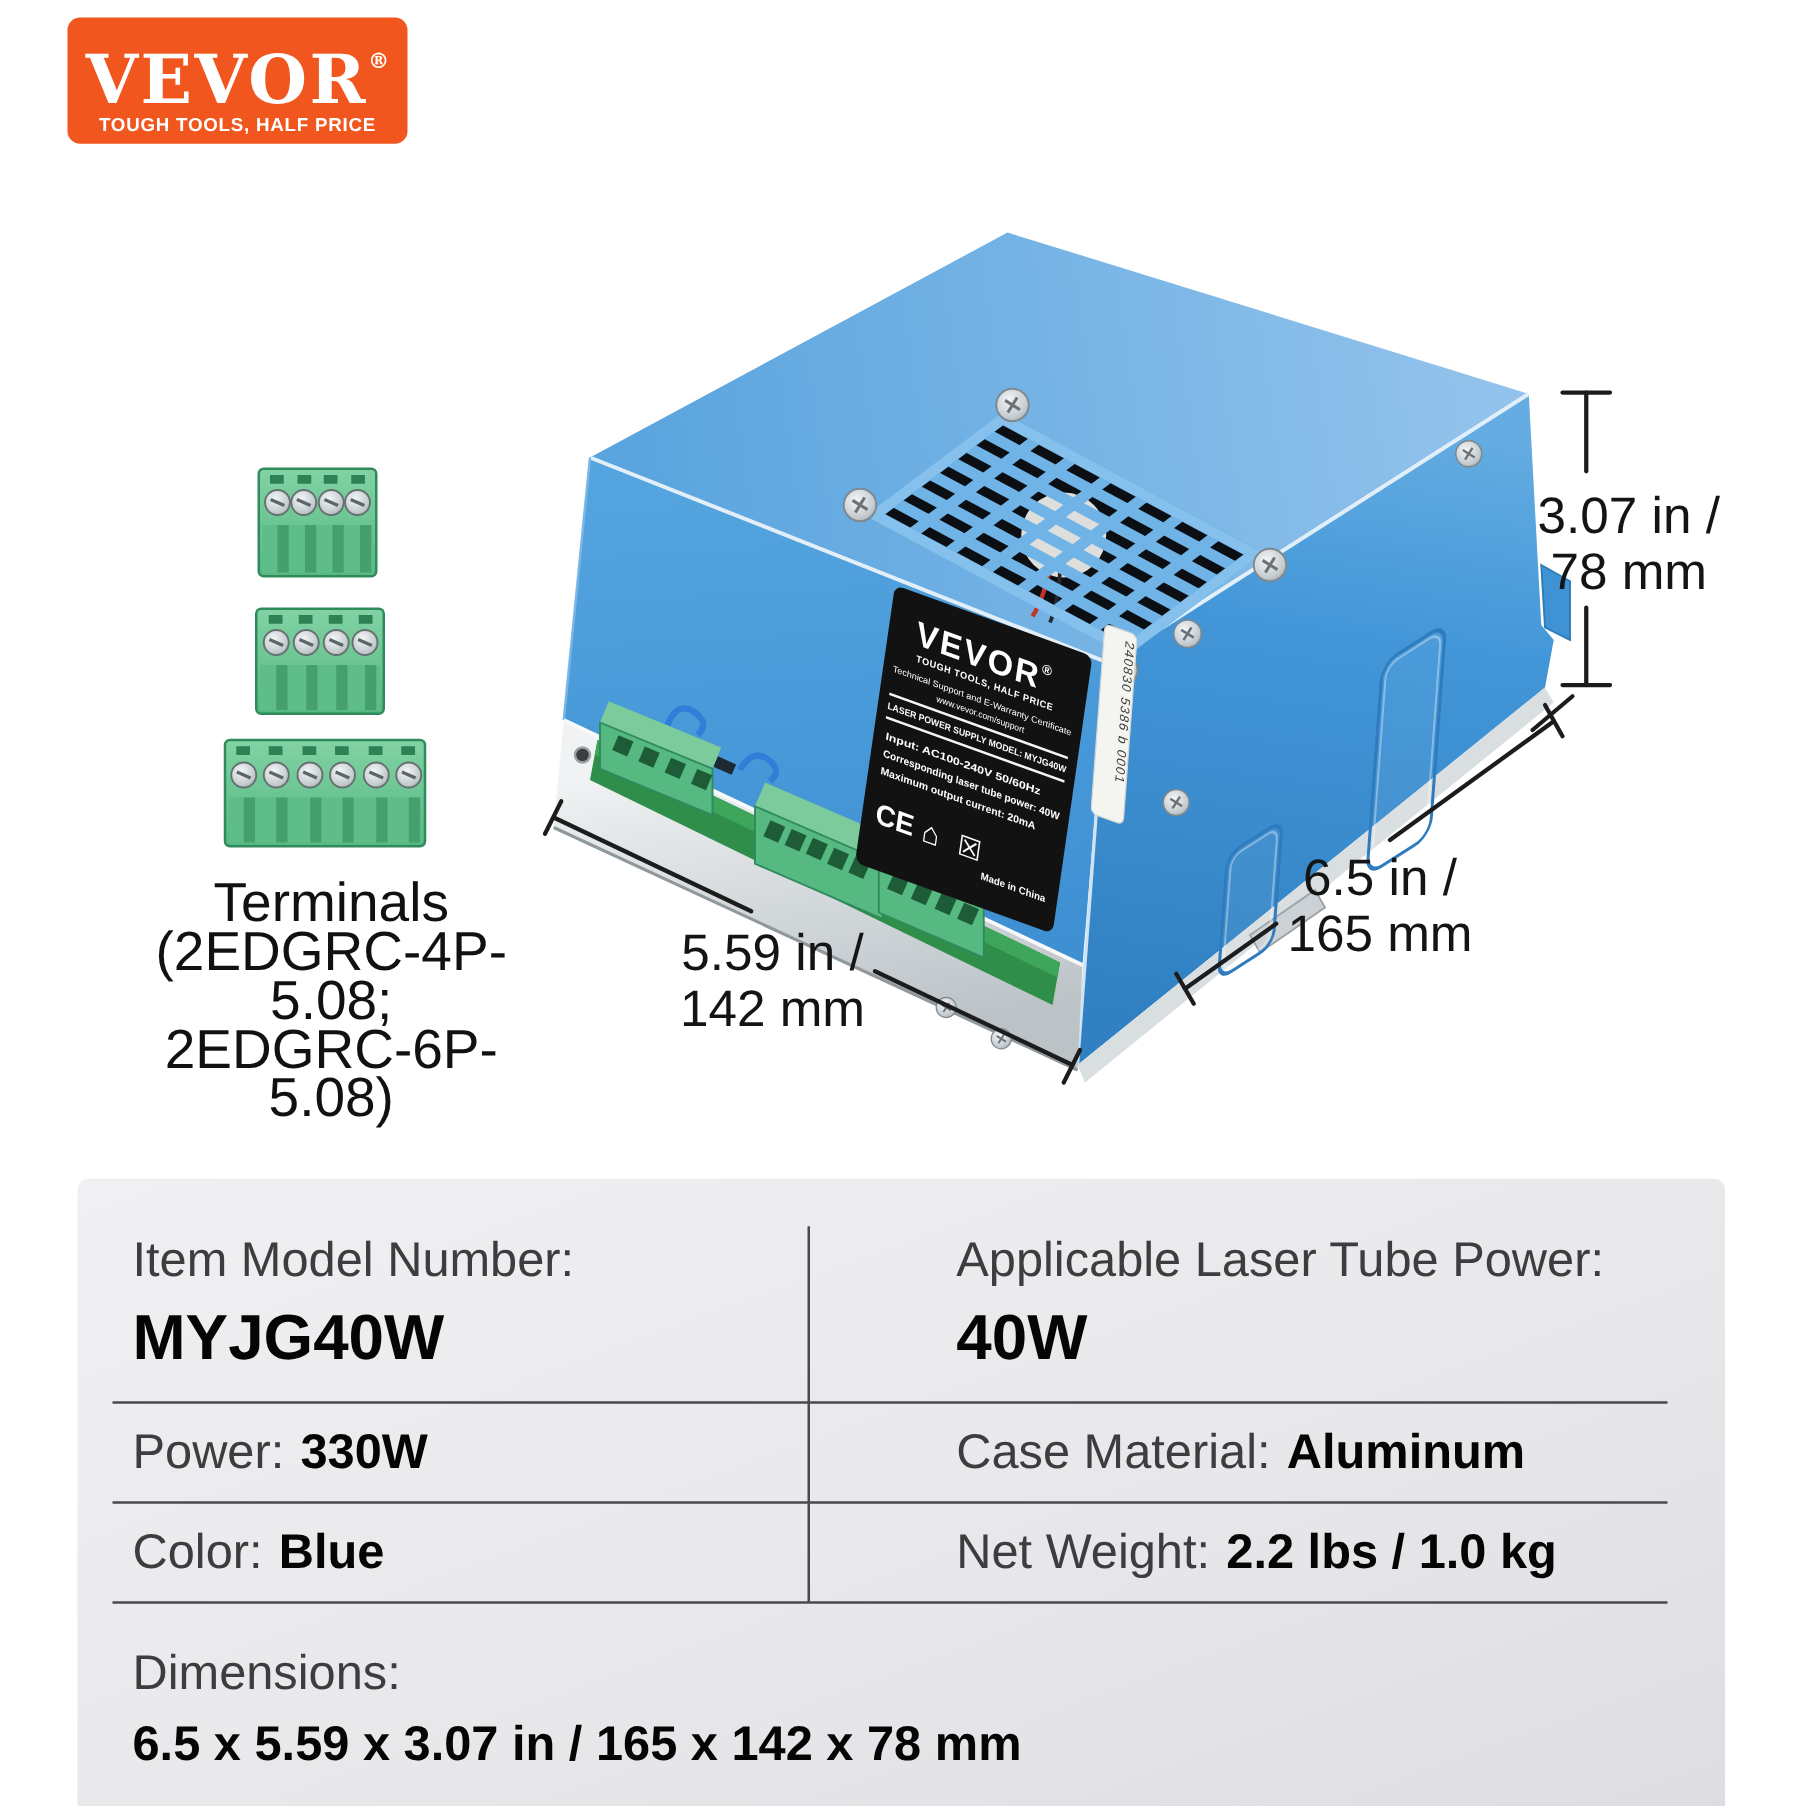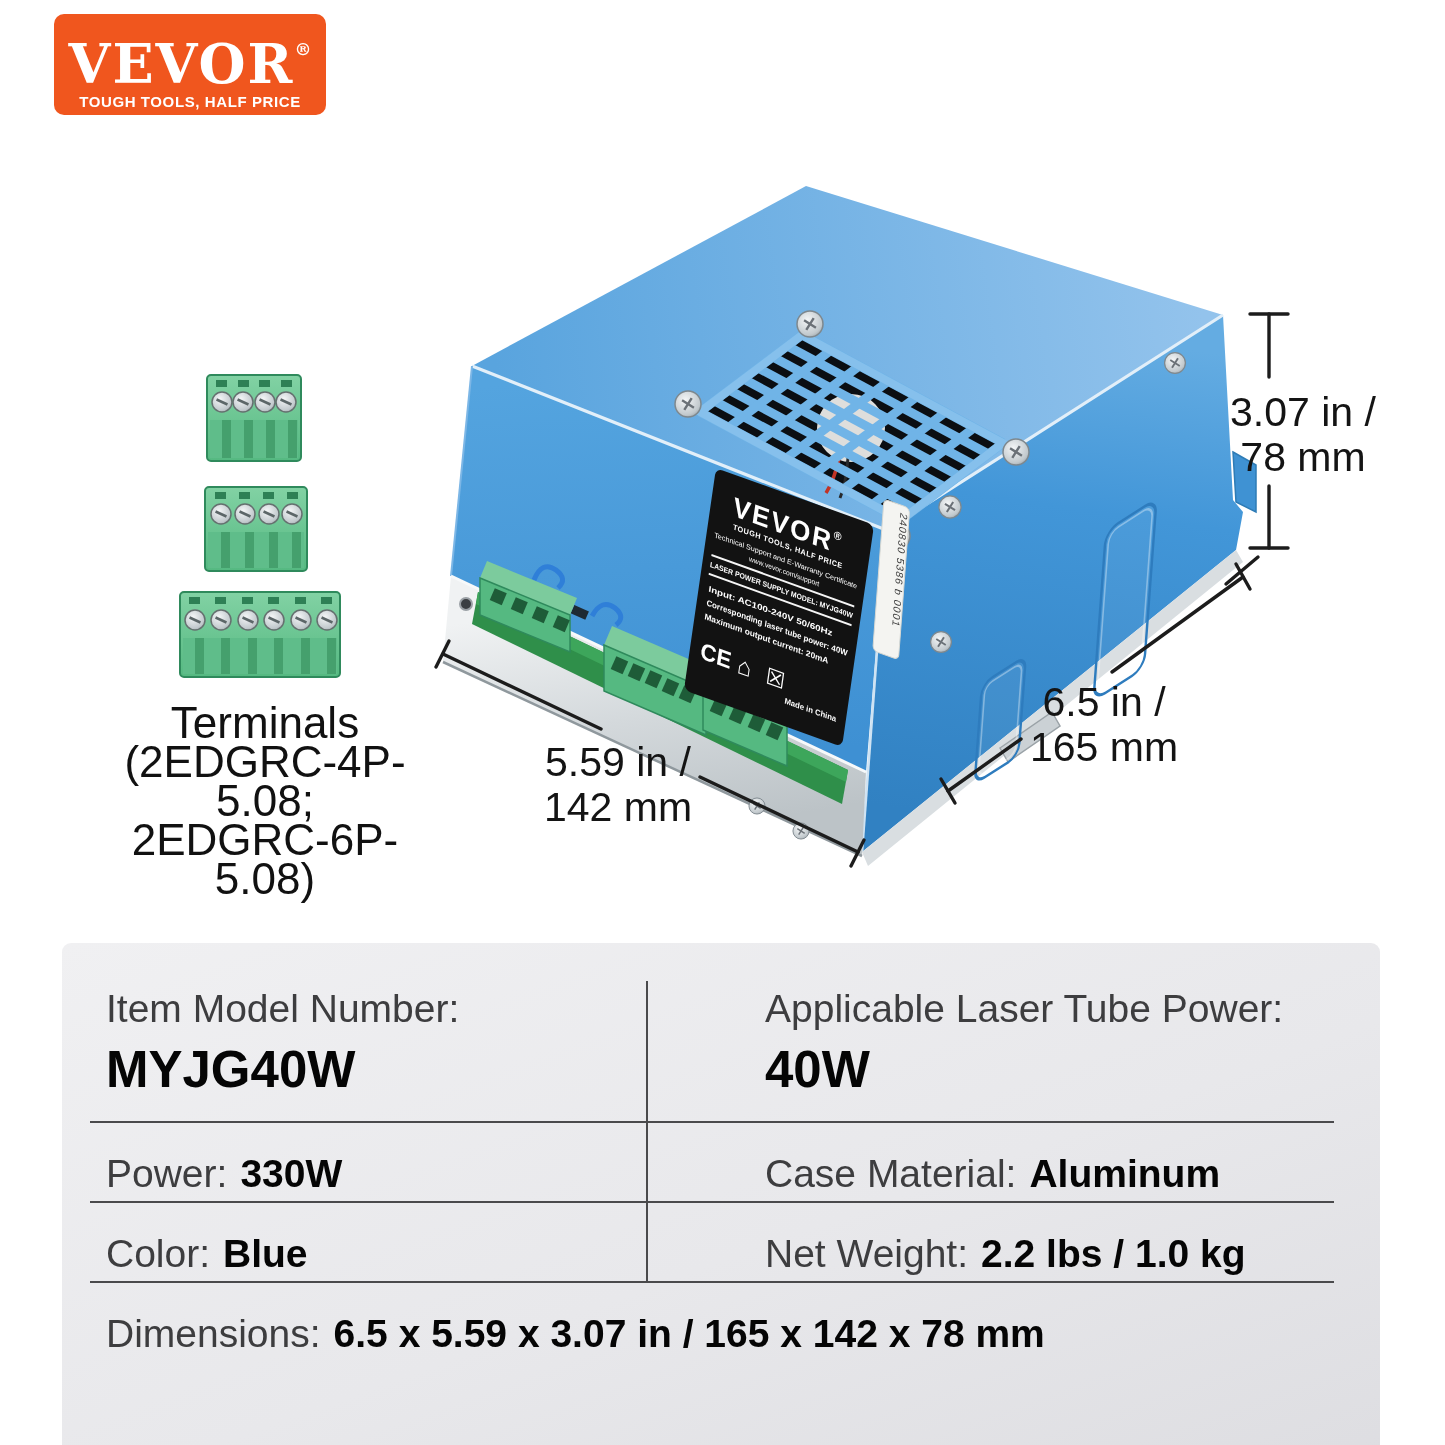--- a/index.html
+++ b/index.html
@@ -31,21 +31,21 @@
   .spec{
     position:absolute;left:62px;top:943px;width:1318px;height:534px;border-radius:9px;
     background:linear-gradient(160deg,#f0f0f2 0%,#e8e8eb 55%,#dddde1 100%);
   }
   .spec .hline{position:absolute;left:28px;width:1244px;height:2px;background:#4a4a4c;}
   .spec .vline{position:absolute;left:584px;top:38px;width:2px;height:301px;background:#4a4a4c;}
   .cell{position:absolute;white-space:nowrap;}
   .cell .lab{font-size:39px;color:#3d3d3f;line-height:44px;}
   .cell .val{font-size:51px;color:#050505;font-weight:bold;line-height:46px;margin-top:16px;}
   .line-cell{display:flex;gap:13px;align-items:baseline;}
-  .line-cell .lab{font-size:39px;color:#3d3d3f;line-height:44px;margin-top:12px;}
+  .line-cell .lab{font-size:39px;color:#3d3d3f;line-height:44px;}
   .line-cell .valb{font-size:39px;color:#050505;font-weight:bold;line-height:44px;}
   svg{position:absolute;left:0;top:0;}
   svg text{font-family:"Liberation Sans", sans-serif;}
 </style>
 </head>
 <body>
 
 <svg width="1445" height="1445" viewBox="0 0 1445 1445">
   <defs>
     <linearGradient id="topGrad" gradientUnits="userSpaceOnUse" x1="500" y1="400" x2="1200" y2="300">
@@ -344,17 +344,17 @@
 
   <div class="cell line-cell" style="left:703px;top:197px;">
     <span class="lab">Case Material:</span>
     <span class="valb">Aluminum</span>
   </div>
   <div class="cell line-cell" style="left:703px;top:277px;">
     <span class="lab">Net Weight:</span>
     <span class="valb">2.2 lbs / 1.0 kg</span>
   </div>
 
-  <div class="cell line-cell" style="left:44px;top:357px;">
+  <div class="cell line-cell" style="left:44px;top:374px;flex-direction:column;">
     <span class="lab">Dimensions:</span>
     <span class="valb">6.5 x 5.59 x 3.07 in / 165 x 142 x 78 mm</span>
   </div>
 </div>
 
 </body></html>

